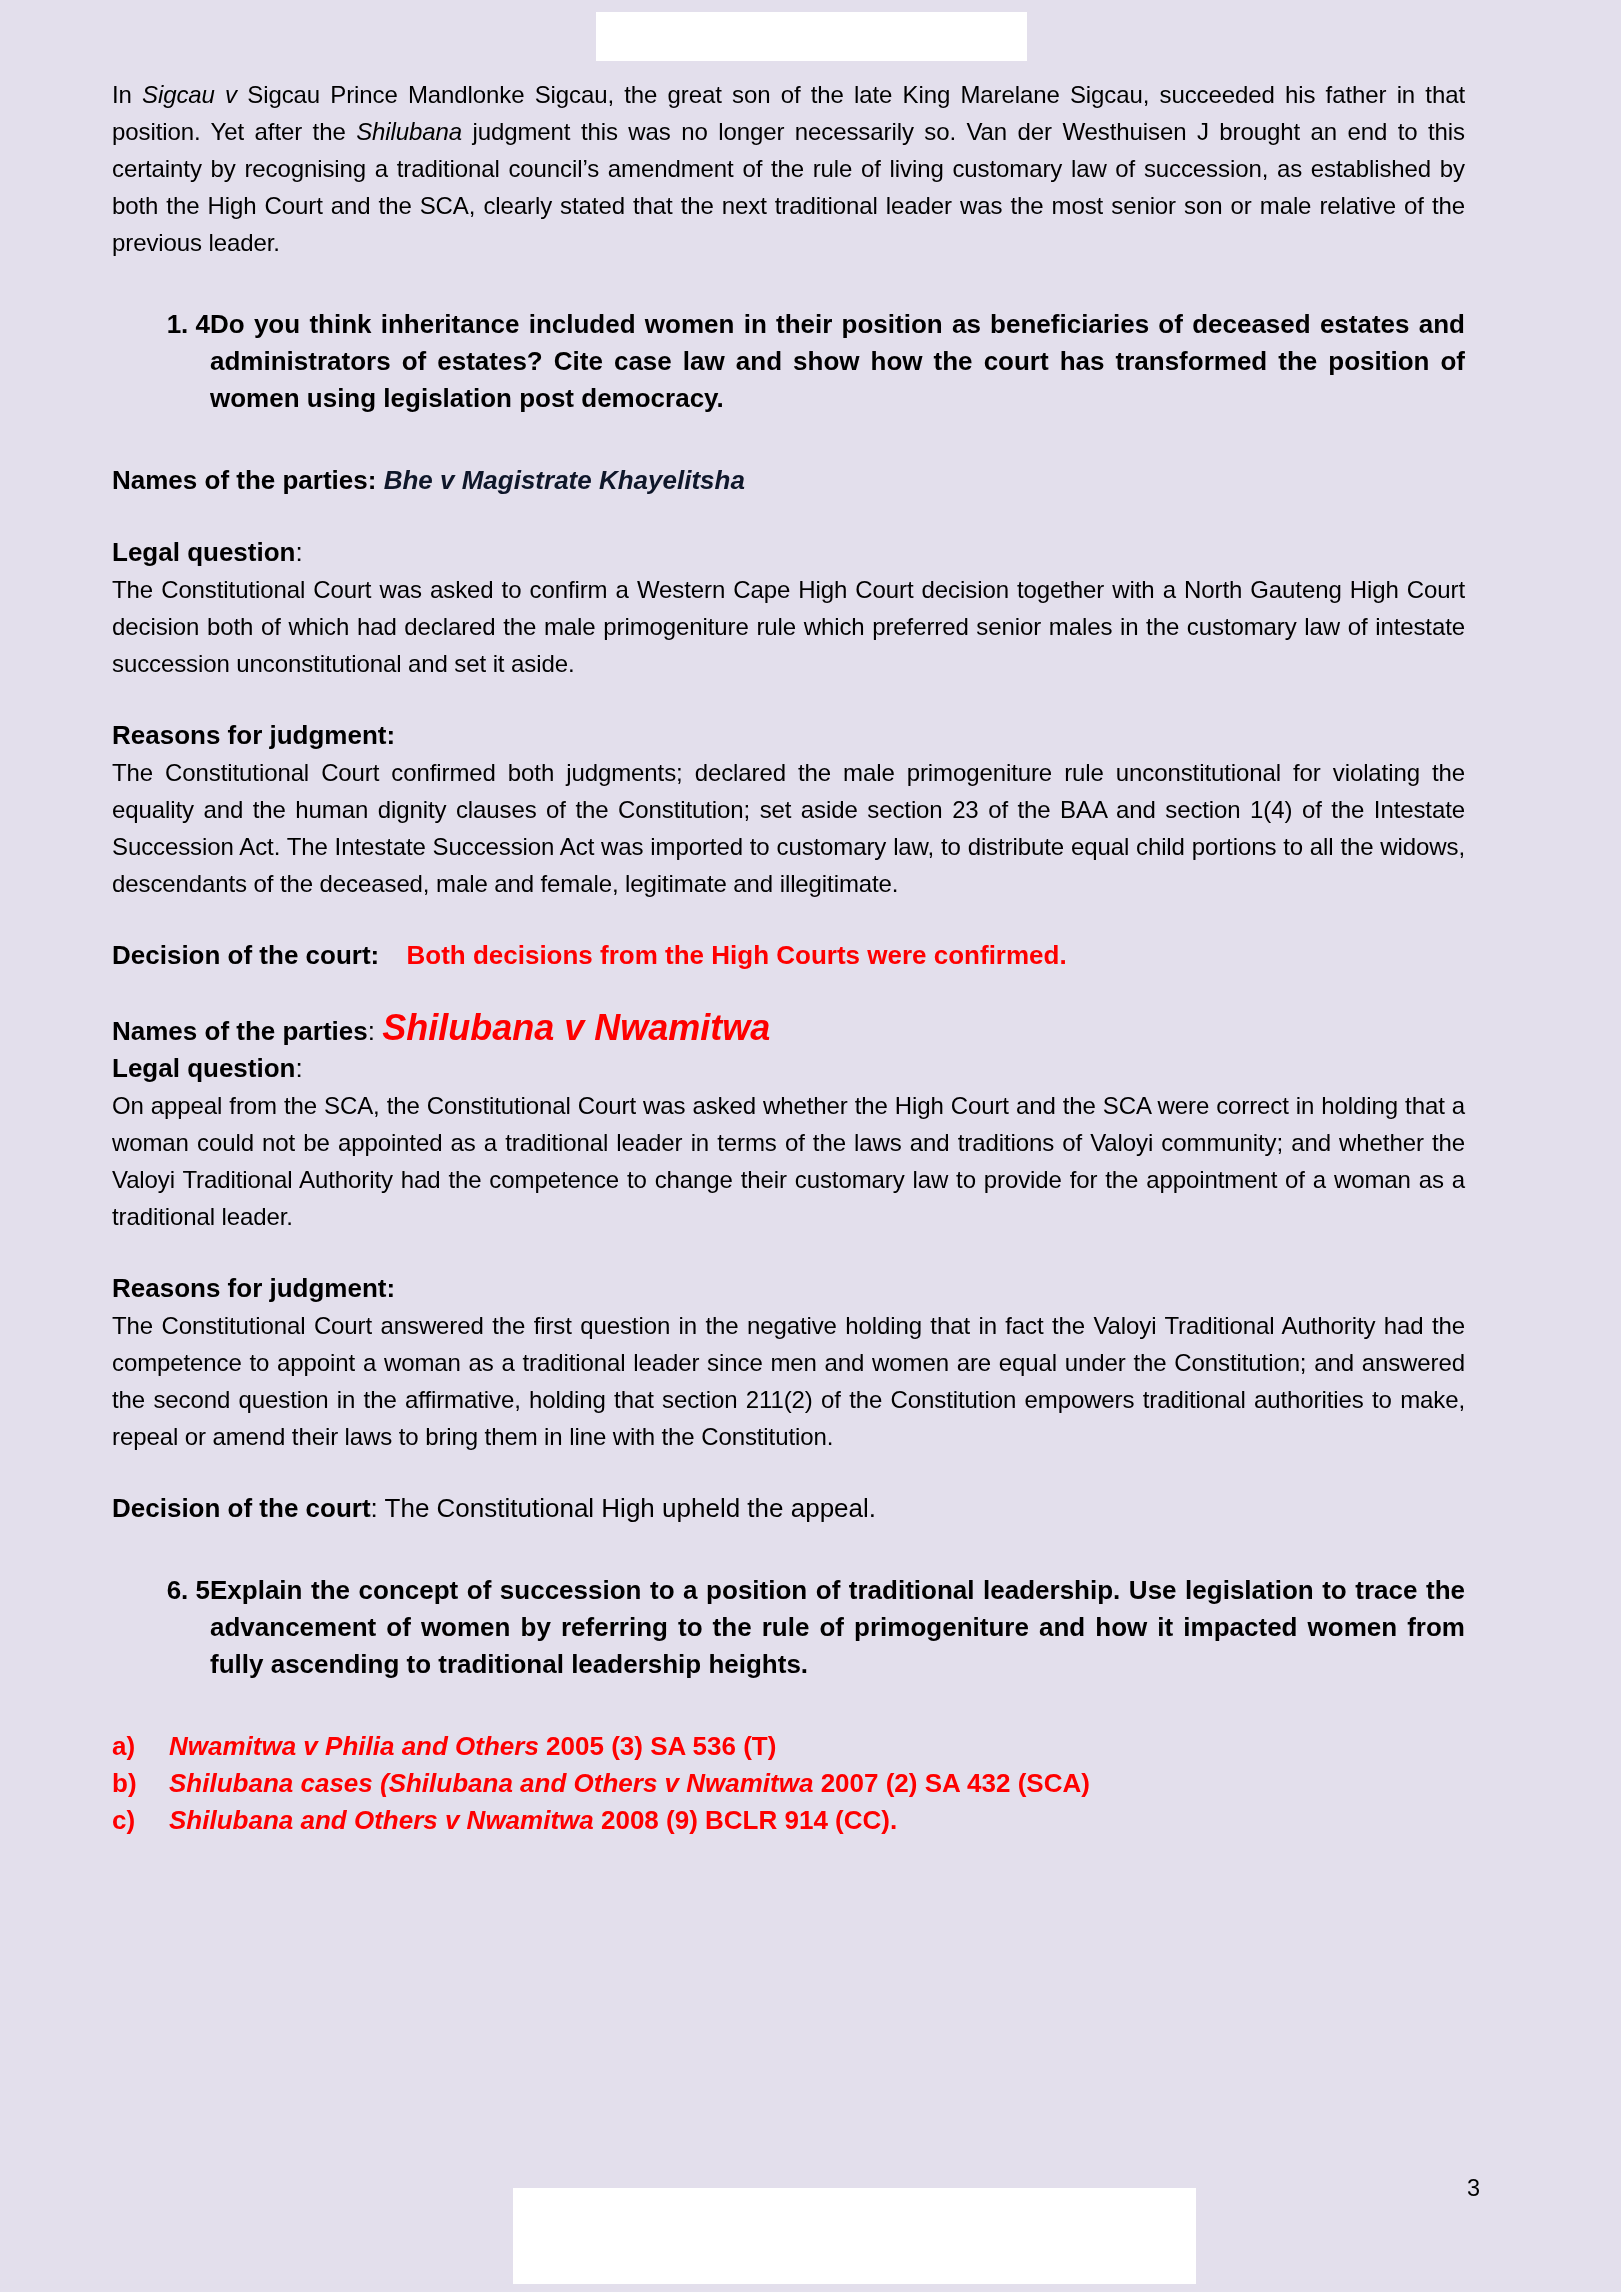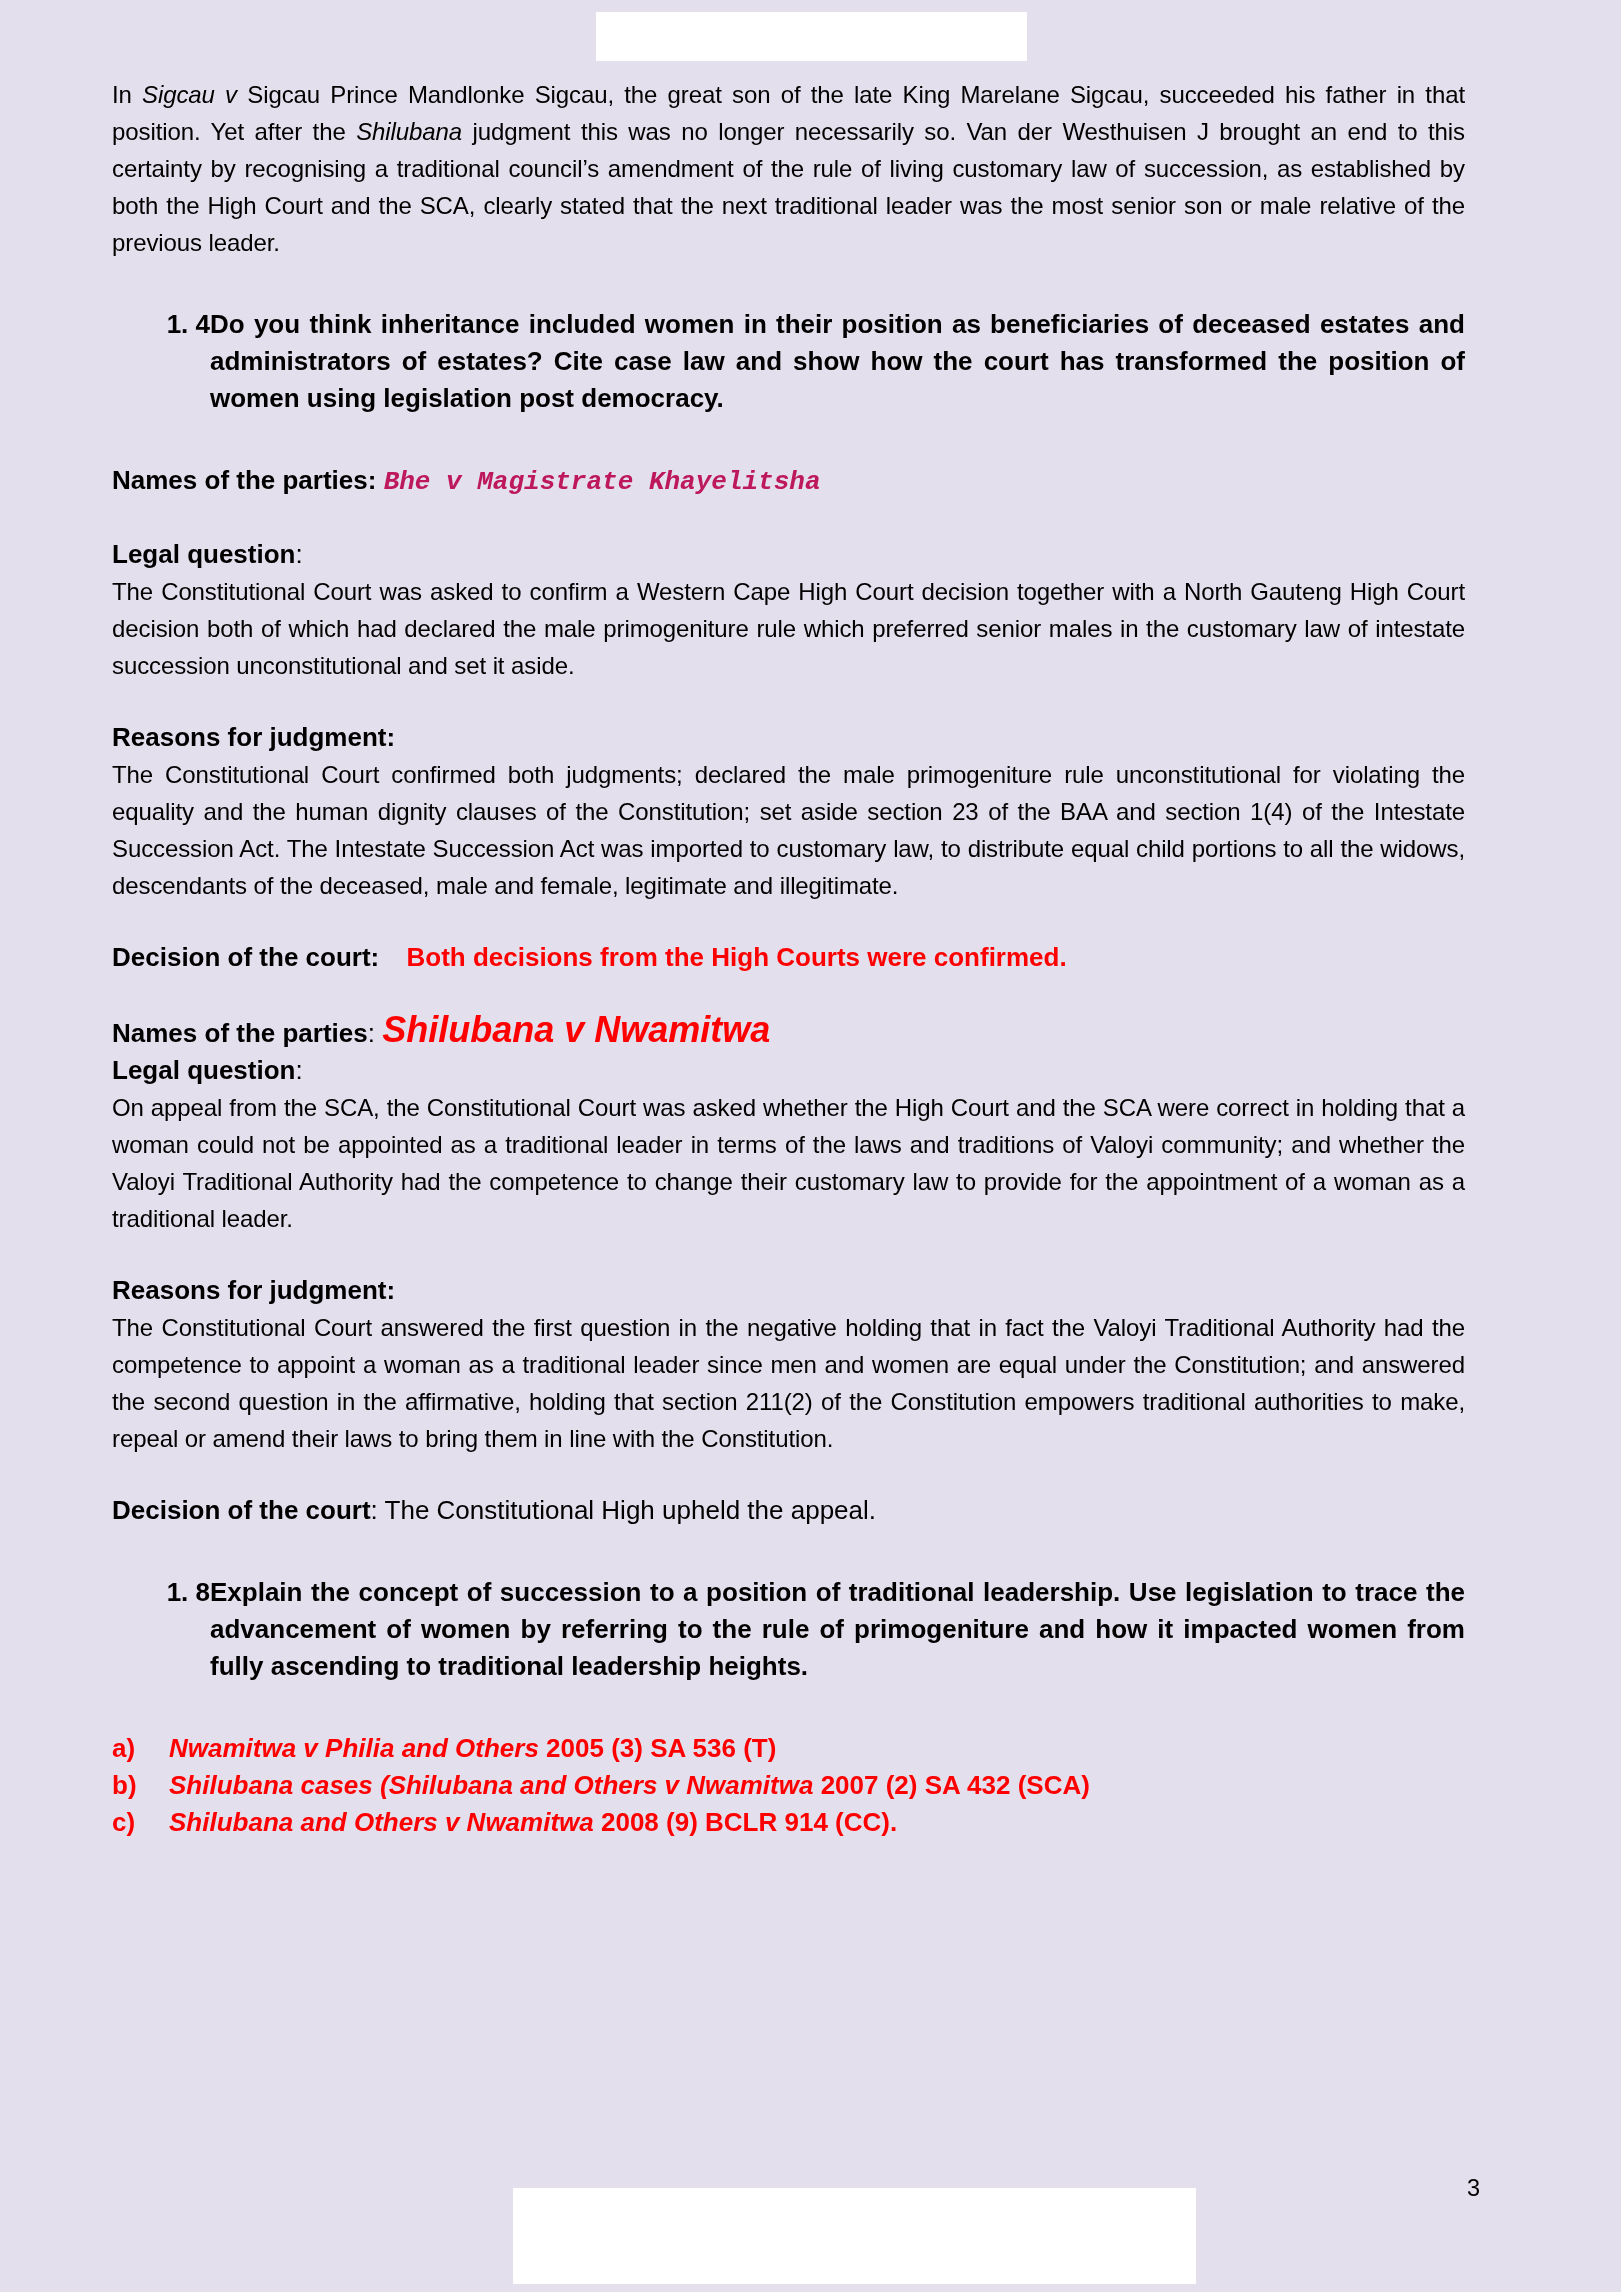--- a/index.html
+++ b/index.html
@@ -77,24 +77,23 @@
   .question .qtext {
     flex: 1 1 auto;
     text-align: justify;
     text-justify: inter-word;
   }
 
   .label-bold { font-weight: bold; }
   .label-reg  { font-weight: normal; }
 
   .case-red {
-    color: #be185d;
+    color: #0f172a;
     font-weight: bold;
     font-style: italic;
-    font-family: Liberation Mono, monospace;
   }
   .case-red-lg {
     color: #fe0000;
     font-weight: bold;
     font-style: italic;
     font-size: 36px;
   }
   .red-plain {
     color: #fe0000;
     font-weight: bold;
@@ -183,21 +182,21 @@
     <p class="heading-line label-bold">Reasons for judgment:</p>
     <p class="body-text">The Constitutional Court answered the first question in the negative holding that in fact the Valoyi Traditional Authority had the competence to appoint a woman as a traditional leader since men and women are equal under the Constitution; and answered the second question in the affirmative, holding that section 211(2) of the Constitution empowers traditional authorities to make, repeal or amend their laws to bring them in line with the Constitution.</p>
 
     <div class="gap-md"></div>
 
     <p class="heading-line"><span class="label-bold">Decision of the court</span><span class="label-reg">: </span><span class="label-reg">The Constitutional High upheld the appeal.</span></p>
 
     <div class="gap-lg"></div>
 
     <div class="question">
-      <div class="qnum">1. 8</div>
+      <div class="qnum">6. 5</div>
       <div class="qtext">Explain the concept of succession to a position of traditional leadership. Use legislation to trace the advancement of women by referring to the rule of primogeniture and how it impacted women from fully ascending to traditional leadership heights.</div>
     </div>
 
     <div class="gap-lg"></div>
 
     <div class="ref-list">
       <div class="ref-row">
         <div class="marker">a)</div>
         <div class="ref-text"><span class="ital">Nwamitwa v Philia and Others</span><span> 2005 (3) SA 536 (T)</span></div>
       </div>

